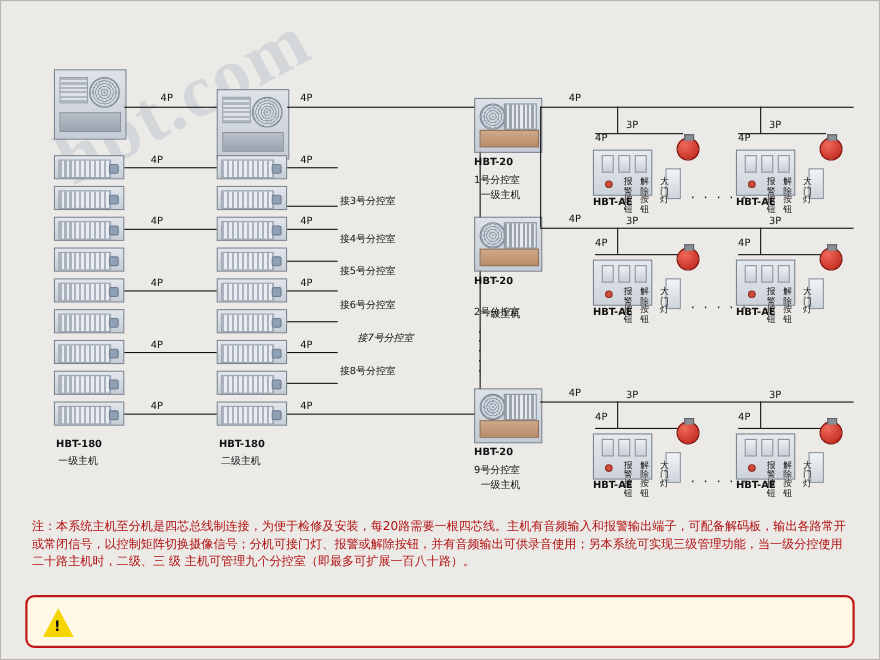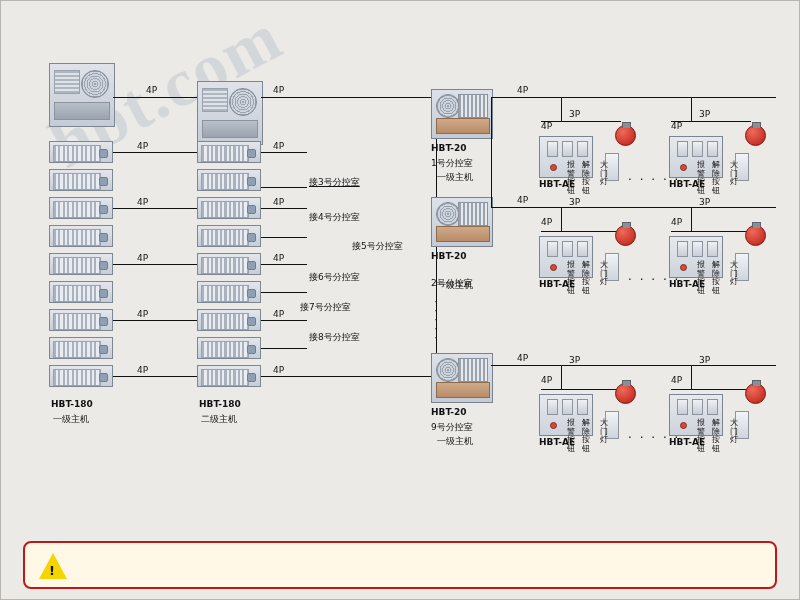--- a/index.html
+++ b/index.html
@@ -261,35 +261,35 @@
   <div class="lbl" style="left:136px;top:196px;">4P</div>
   <div class="hline" style="left:112px;top:263px;width:84px;"></div>
   <div class="lbl" style="left:136px;top:252px;">4P</div>
   <div class="hline" style="left:112px;top:319px;width:84px;"></div>
   <div class="lbl" style="left:136px;top:308px;">4P</div>
   <div class="hline" style="left:112px;top:375px;width:84px;"></div>
   <div class="lbl" style="left:136px;top:364px;">4P</div>
 
   <div class="hline" style="left:260px;top:151px;width:46px;"></div>
   <div class="lbl" style="left:272px;top:140px;">4P</div>
-  <div class="lbl" style="left:308px;top:175px;text-decoration:underline;">接3号分控室</div>
+  <div class="lbl" style="left:308px;top:175px;">接3号分控室</div>
   <div class="hline" style="left:260px;top:186px;width:46px;"></div>
 
   <div class="hline" style="left:260px;top:207px;width:46px;"></div>
   <div class="lbl" style="left:272px;top:196px;">4P</div>
   <div class="lbl" style="left:308px;top:210px;">接4号分控室</div>
 
   <div class="hline" style="left:260px;top:236px;width:46px;"></div>
-  <div class="lbl" style="left:308px;top:239px;margin-left:43px;">接5号分控室</div>
+  <div class="lbl" style="left:308px;top:239px;">接5号分控室</div>
   <div class="hline" style="left:260px;top:263px;width:46px;"></div>
   <div class="lbl" style="left:272px;top:252px;">4P</div>
   <div class="lbl" style="left:308px;top:270px;">接6号分控室</div>
 
   <div class="hline" style="left:260px;top:291px;width:46px;"></div>
-  <div class="lbl" style="left:299px;top:300px;">接7号分控室</div>
+  <div class="lbl" style="left:324px;top:300px;font-style:italic;">接7号分控室</div>
   <div class="hline" style="left:260px;top:319px;width:46px;"></div>
   <div class="lbl" style="left:272px;top:308px;">4P</div>
   <div class="lbl" style="left:308px;top:330px;">接8号分控室</div>
   <div class="hline" style="left:260px;top:347px;width:46px;"></div>
 
   <div class="hline" style="left:260px;top:375px;width:175px;"></div>
   <div class="lbl" style="left:272px;top:364px;">4P</div>
 
   <div class="vline" style="left:435px;top:96px;height:279px;"></div>
   <div class="vell" style="left:432px;top:296px;">·<br>·<br>·<br>·<br>·</div>
@@ -429,19 +429,20 @@
     <span class="led" style="left:10px;"></span>
   </div>
   <div class="bell" style="left:744px;top:382px;"></div>
   <div class="lamp" style="left:734px;top:410px;"></div>
   <div class="vlabel" style="left:695px;top:418px;">报警按钮</div>
   <div class="vlabel" style="left:710px;top:418px;">解除按钮</div>
   <div class="vlabel" style="left:726px;top:418px;width:11px;">大门灯</div>
   <div class="lbl lbl-b" style="left:668px;top:436px;">HBT-AE</div>
   <div class="ell" style="left:627px;top:430px;">· · · · ·</div>
 
+  <div class="note">注：本系统主机至分机是四芯总线制连接，为便于检修及安装，每20路需要一根四芯线。主机有音频输入和报警输出端子，可配备解码板，输出各路常开或常闭信号，以控制矩阵切换摄像信号；分机可接门灯、报警或解除按钮，并有音频输出可供录音使用；另本系统可实现三级管理功能，当一级分控使用二十路主机时，二级、三 级 主机可管理九个分控室（即最多可扩展一百八十路）。</div>
 
   <div class="warnbox">
     <span class="tri"></span>
     <span class="tri-in">!</span>
   </div>
 
 </div>
 
 </body></html>

